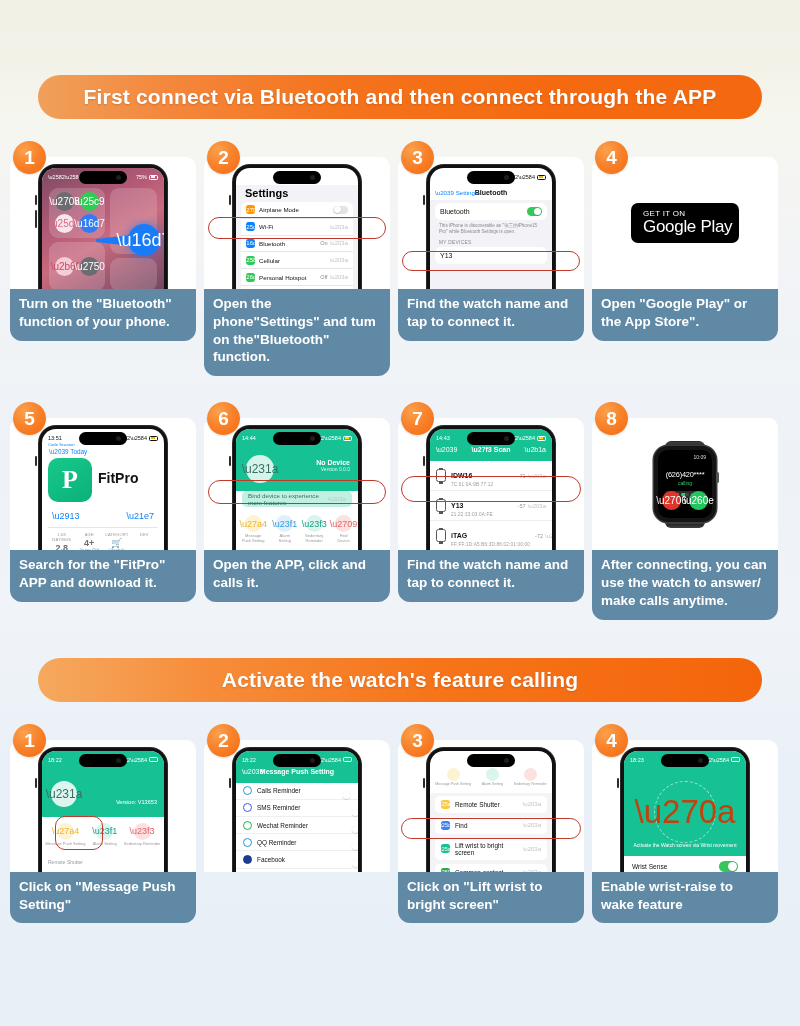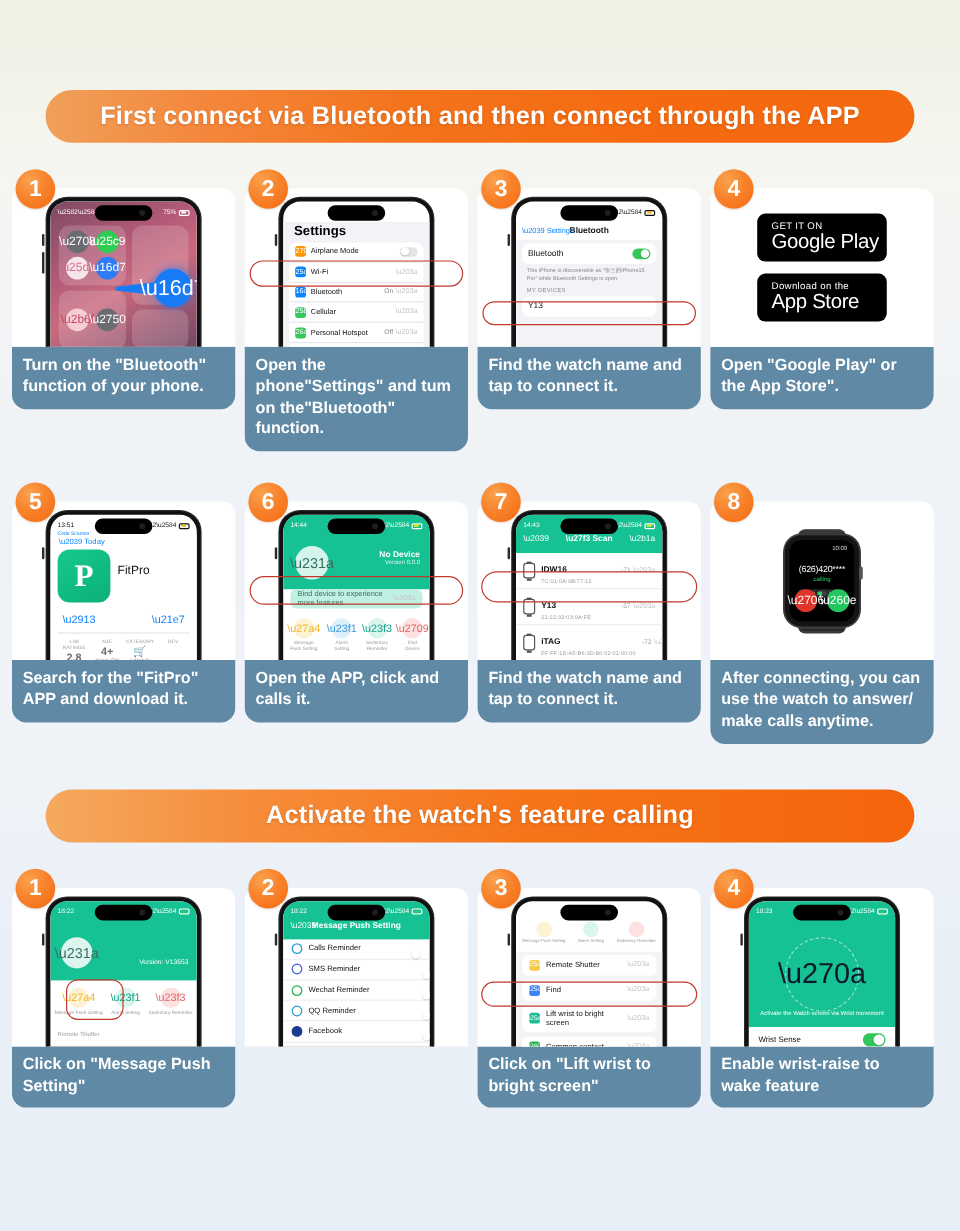--- a/index.html
+++ b/index.html
@@ -140,21 +140,21 @@
   .storebadges { position:absolute; inset:0; display:flex; flex-direction:column; align-items:center; justify-content:center; gap:10px; background:#fff;}
   .sbadge { width:108px; height:40px; background:#000; border-radius:7px; color:#fff; display:flex; flex-direction:column; justify-content:center; padding-left:12px;}
   .sbadge .small { font-size:8px; letter-spacing:.3px; line-height:1.1; }
   .sbadge .big { font-size:17px; line-height:1.05; letter-spacing:-.3px;}
 
   
   .as { position:absolute; top:17px; left:0; right:0; bottom:0; background:#fff; padding:0 6px; }
   .as-back { font-size:6.4px; color:#0a84ff; margin:2px 0 3px 1px; }
   .as-head { display:flex; gap:6px; align-items:flex-start; }
   .as-icon { width:44px;height:44px;border-radius:10px;background:linear-gradient(145deg,#17c98a,#0bb07a);display:flex;align-items:center;justify-content:center;color:#fff;font-size:26px;font-weight:bold;font-family:"Liberation Serif",serif;flex:none;}
-  .as-name { font-size:10px; font-weight:normal; color:#111; margin-top:12px;text-align:center; }
+  .as-name { font-size:14px; font-weight:bold; color:#111; margin-top:12px;text-align:center; }
   .as-acts { display:flex; justify-content:space-between; margin-top:9px; padding:0 4px; color:#0a84ff; font-size:9px;}
   .as-stats { display:flex; margin-top:6px; border-top:.5px solid #e6e6ea; padding-top:4px; }
   .as-stat { flex:1; text-align:center; }
   .as-stat .lb { font-size:4px; color:#9a9aa0; letter-spacing:.2px; }
   .as-stat .vl { font-size:9px; color:#6d6d72; font-weight:bold; margin-top:1px;}
   .as-stat .sb { font-size:4.5px; color:#9a9aa0; }
 
   
   .fp-top { position:absolute; top:0; left:0; right:0; height:62px; background:#16c194; }
   .fp-watch { position:absolute; top:26px; left:10px; width:28px;height:28px;border-radius:50%; background:rgba(255,255,255,.82); display:flex;align-items:center;justify-content:center;}
@@ -392,24 +392,20 @@
     </div>
 
     <div class="cardwrap">
       <div class="badge">4</div>
       <div class="card">
         <div class="storebadges">
           <div class="sbadge">
             <span class="small">GET IT ON</span>
             <span class="big">Google Play</span>
           </div>
-          <div class="sbadge">
-            <span class="small">Download on the</span>
-            <span class="big">App Store</span>
-          </div>
         </div>
       </div>
       <div class="caption">Open "Google Play" or the App Store".</div>
     </div>
   </div>
 
   <div class="row" style="margin-top:26px;">
 
     <div class="cardwrap">
       <div class="badge">5</div>
@@ -775,21 +771,21 @@
             <div class="sbar" style="color:#fff;">
               <span>18:23</span>
               <span class="r">
                 <span>\u2582\u2584</span>
                 <span class="bat">
                     <i style="background:#2ecc71;"></i>
                   </span>
               </span>
             </div>
             <div class="ws-ring">
-              <span style="font-size:24px;color:#0f172a;">\u270a</span>
+              <span style="font-size:33px;color:#c2410c;">\u270a</span>
             </div>
             <div class="ws-txt">Activate the Watch screen via Wrist movement</div>
             <div class="ws-bot">
               <span>Wrist Sense</span>
               <span class="toggle on" style="width:19px;height:11px;">
                   <i style="width:9.4px;height:9.4px;"></i>
                 </span>
             </div>
           </div>
         </div>

